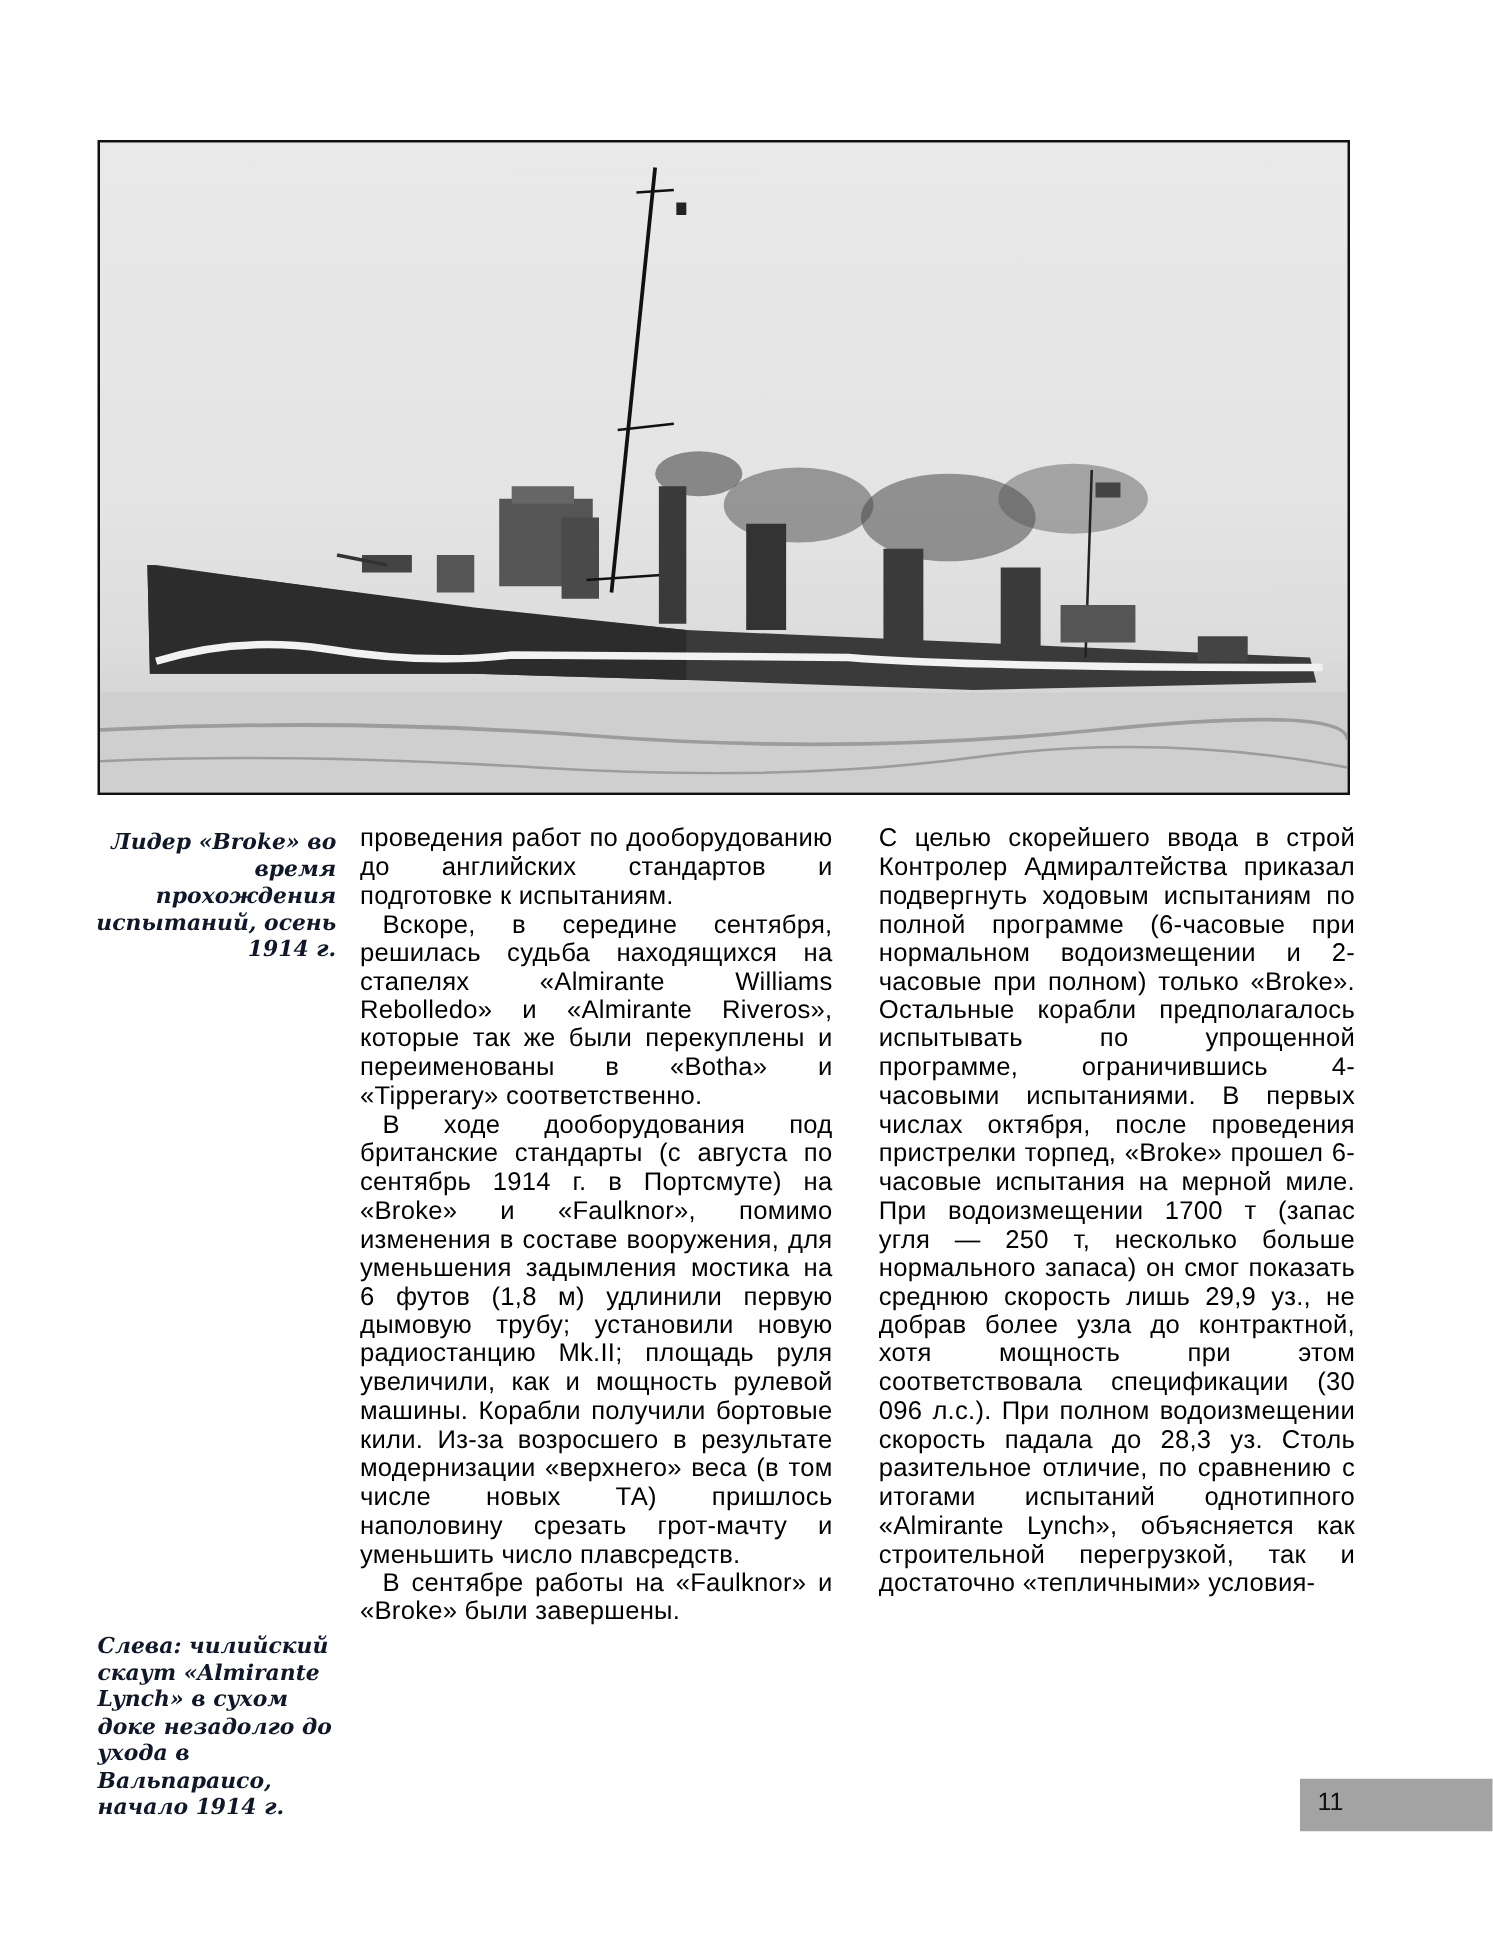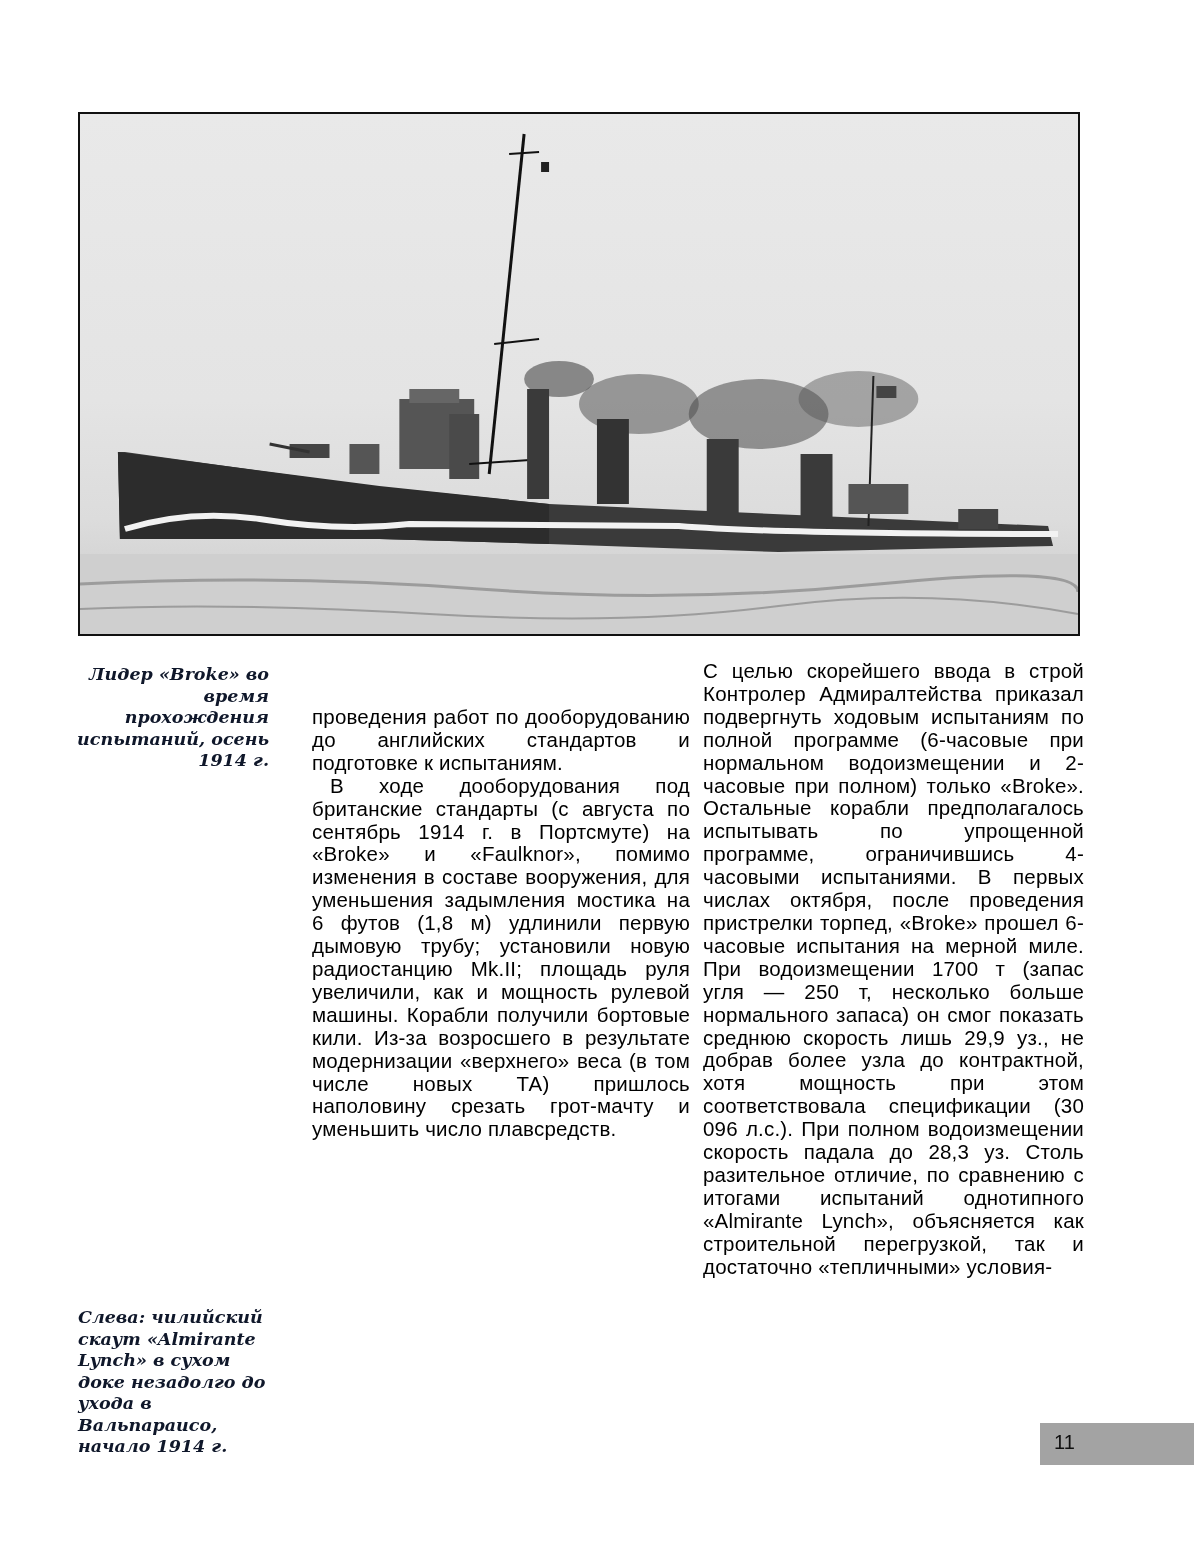--- a/index.html
+++ b/index.html
@@ -19,21 +19,21 @@
       font-size: 17.5px; line-height: 21.5px; color: #0f172a;
     }
     .caption-top { left: 76px; top: 664px; width: 193px; text-align: right; }
     .caption-bottom { left: 78px; top: 1262px; width: 200px; text-align: left; margin-top: 45px; }
     .col {
       position: absolute; top: 660px; font-size: 20.5px; line-height: 22.9px;
       text-align: justify; letter-spacing: 0.2px;
     }
     .col p { margin: 0; }
     .col p.indent { text-indent: 18px; }
-    .col1 { left: 312px; width: 378px; margin-top: 46px; }
+    .col1 { left: 288px; width: 378px; }
     .col2 { left: 703px; width: 381px; }
     .pagenum {
       position: absolute; left: 1040px; top: 1423px; width: 158px; height: 42px;
       background: #a3a3a3; box-sizing: border-box; padding: 8px 0 0 14px;
       font-size: 20px; color: #111;
     }
   </style>
 </head>
 <body>
 
@@ -79,20 +79,22 @@
     <rect x="770" y="370" width="60" height="30" fill="#555"></rect>
     <rect x="880" y="395" width="40" height="20" fill="#444"></rect>
   </svg>
 </div>
 
 <div class="caption caption-top">Лидер «Broke» во время прохождения испытаний, осень 1914 г.</div>
 <div class="caption caption-bottom">Слева: чилийский скаут «Almirante Lynch» в сухом доке незадолго до ухода в Вальпараисо, начало 1914 г.</div>
 
 <div class="col col1">
   <p>проведения работ по дооборудованию до английских стандартов и подготовке к испытаниям.</p>
+  <p class="indent">Вскоре, в середине сентября, решилась судьба находящихся на стапелях «Almirante Williams Rebolledo» и «Almirante Riveros», которые так же были перекуплены и переименованы в «Botha» и «Tipperary» соответственно.</p>
   <p class="indent">В ходе дооборудования под британские стандарты (с августа по сентябрь 1914 г. в Портсмуте) на «Broke» и «Faulknor», помимо изменения в составе вооружения, для уменьшения задымления мостика на 6 футов (1,8 м) удлинили первую дымовую трубу; установили новую радиостанцию Mk.II; площадь руля увеличили, как и мощность рулевой машины. Корабли получили бортовые кили. Из-за возросшего в результате модернизации «верхнего» веса (в том числе новых ТА) пришлось наполовину срезать грот-мачту и уменьшить число плавсредств.</p>
+  <p class="indent">В сентябре работы на «Faulknor» и «Broke» были завершены.</p>
 </div>
 
 <div class="col col2">
   <p>С целью скорейшего ввода в строй Контролер Адмиралтейства приказал подвергнуть ходовым испытаниям по полной программе (6-часовые при нормальном водоизмещении и 2-часовые при полном) только «Broke». Остальные корабли предполагалось испытывать по упрощенной программе, ограничившись 4-часовыми испытаниями. В первых числах октября, после проведения пристрелки торпед, «Broke» прошел 6-часовые испытания на мерной миле. При водоизмещении 1700 т (запас угля — 250 т, несколько больше нормального запаса) он смог показать среднюю скорость лишь 29,9 уз., не добрав более узла до контрактной, хотя мощность при этом соответствовала спецификации (30 096 л.с.). При полном водоизмещении скорость падала до 28,3 уз. Столь разительное отличие, по сравнению с итогами испытаний однотипного «Almirante Lynch», объясняется как строительной перегрузкой, так и достаточно «тепличными» условия-</p>
 </div>
 
 <div class="pagenum">11</div>
 
 </body></html>

